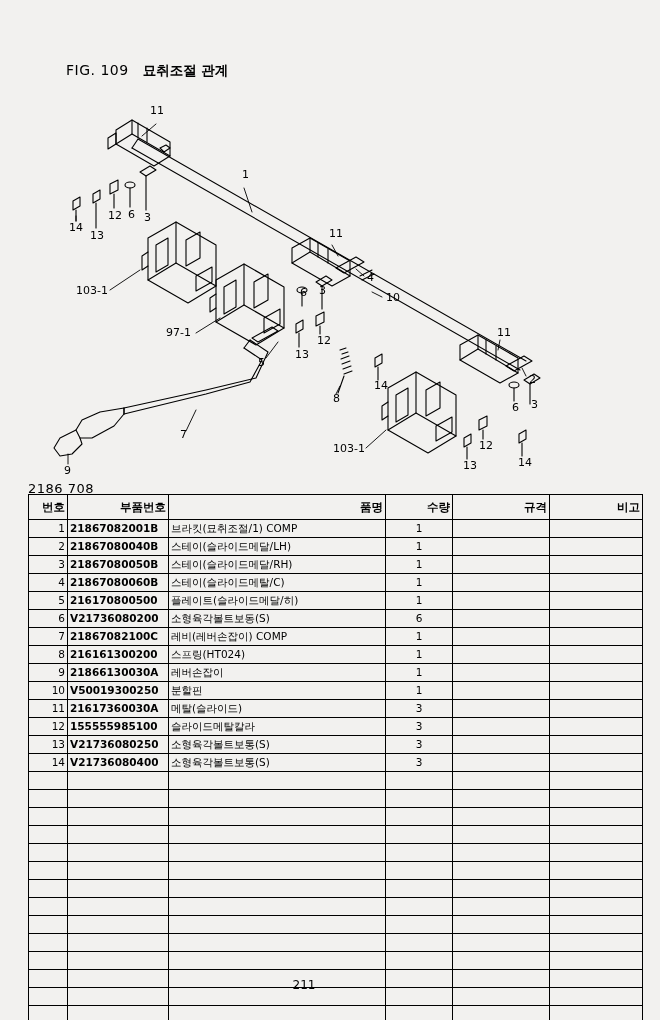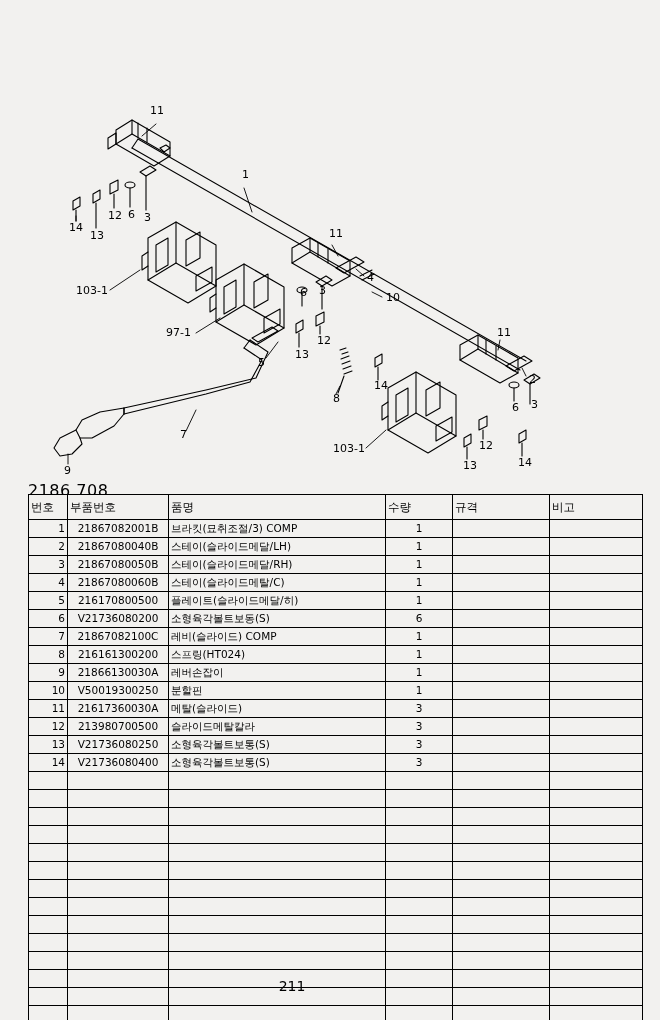--- a/index.html
+++ b/index.html
@@ -53,21 +53,21 @@
     font-family: "DejaVu Sans", sans-serif;
     font-size: 11px;
     fill: #000;
   }
 
   
   .drawing-number {
     position: absolute;
     left: 28px;
     top: 481px;
-    font-size: 16px;
+    font-size: 13px;
     letter-spacing: 0.5px;
     text-align: right;
   }
 
   
   .table-wrap {
     position: absolute;
     left: 28px;
     top: 494px;
     width: 604px;
@@ -81,48 +81,52 @@
   table.parts th, table.parts td {
     border: 1px solid #000;
     font-size: 10.5px;
     height: 17px;
     padding: 0 2px;
     line-height: 15px;
     vertical-align: middle;
     font-family: "DejaVu Sans", sans-serif;
   }
   table.parts thead th {
-    text-align: left;
-    font-weight: normal;
+    text-align: right;
+    font-weight: bold;
     height: 24px;
     font-size: 11.5px;
   }
   .c-no    { width: 34px;  text-align: right; padding-right: 4px; }
-  .c-part  { width: 96px;  text-align: center; }
+  .c-part  { width: 96px;  text-align: left; font-weight: bold; }
   .c-name  { width: 212px; text-align: left; }
   .c-qty   { width: 62px;  text-align: center; }
   .c-spec  { width: 92px;  text-align: center; }
   .c-note  { width: 88px;  text-align: center; }
   .empty td { height: 17px; }
 
   
   .page-number {
     position: absolute;
-    left: 0;
+    left: 12px;
     top: 978px;
     width: 584px;
     text-align: center;
-    font-size: 14px;
+    font-size: 12px;
   }
 </style>
 </head>
 <body>
 
 <div class="page">
 
+  <div class="fig-header">
+    <span class="fig-no">FIG. 109</span>
+    <span class="fig-title">묘취조절 관계</span>
+  </div>
 
   <div class="drawing">
     <svg width="620" height="385" viewBox="0 0 620 385" xmlns="http://www.w3.org/2000/svg" fill="none" stroke="#000" stroke-width="1.1" stroke-linecap="round" stroke-linejoin="round">
 
       <g stroke-width="1.1">
         <line x1="112" y1="58" x2="500" y2="280"></line>
         <line x1="118" y1="49" x2="506" y2="271"></line>
 
         <path d="M112,58 L118,49"></path>
       </g>
@@ -320,21 +324,21 @@
           <th class="c-name">품명</th>
           <th class="c-qty">수량</th>
           <th class="c-spec">규격</th>
           <th class="c-note">비고</th>
         </tr>
       </thead>
       <tbody id="parts-body">
           <tr>
             <td class="c-no">1</td>
             <td class="c-part">21867082001B</td>
-            <td class="c-name">브라킷(묘취조절/3) COMP</td>
+            <td class="c-name">브라킷(묘취조절/1) COMP</td>
             <td class="c-qty">1</td>
             <td class="c-spec"></td>
             <td class="c-note"></td>
           </tr>
           <tr>
             <td class="c-no">2</td>
             <td class="c-part">21867080040B</td>
             <td class="c-name">스테이(슬라이드메달/LH)</td>
             <td class="c-qty">1</td>
             <td class="c-spec"></td>
@@ -368,21 +372,21 @@
             <td class="c-no">6</td>
             <td class="c-part">V21736080200</td>
             <td class="c-name">소형육각볼트보동(S)</td>
             <td class="c-qty">6</td>
             <td class="c-spec"></td>
             <td class="c-note"></td>
           </tr>
           <tr>
             <td class="c-no">7</td>
             <td class="c-part">21867082100C</td>
-            <td class="c-name">레비(슬라이드) COMP</td>
+            <td class="c-name">레비(레버손잡이) COMP</td>
             <td class="c-qty">1</td>
             <td class="c-spec"></td>
             <td class="c-note"></td>
           </tr>
           <tr>
             <td class="c-no">8</td>
             <td class="c-part">216161300200</td>
             <td class="c-name">스프링(HT024)</td>
             <td class="c-qty">1</td>
             <td class="c-spec"></td>
@@ -407,21 +411,21 @@
           <tr>
             <td class="c-no">11</td>
             <td class="c-part">21617360030A</td>
             <td class="c-name">메탈(슬라이드)</td>
             <td class="c-qty">3</td>
             <td class="c-spec"></td>
             <td class="c-note"></td>
           </tr>
           <tr>
             <td class="c-no">12</td>
-            <td class="c-part">213980700500</td>
+            <td class="c-part">155555985100</td>
             <td class="c-name">슬라이드메탈칼라</td>
             <td class="c-qty">3</td>
             <td class="c-spec"></td>
             <td class="c-note"></td>
           </tr>
           <tr>
             <td class="c-no">13</td>
             <td class="c-part">V21736080250</td>
             <td class="c-name">소형육각볼트보통(S)</td>
             <td class="c-qty">3</td>

